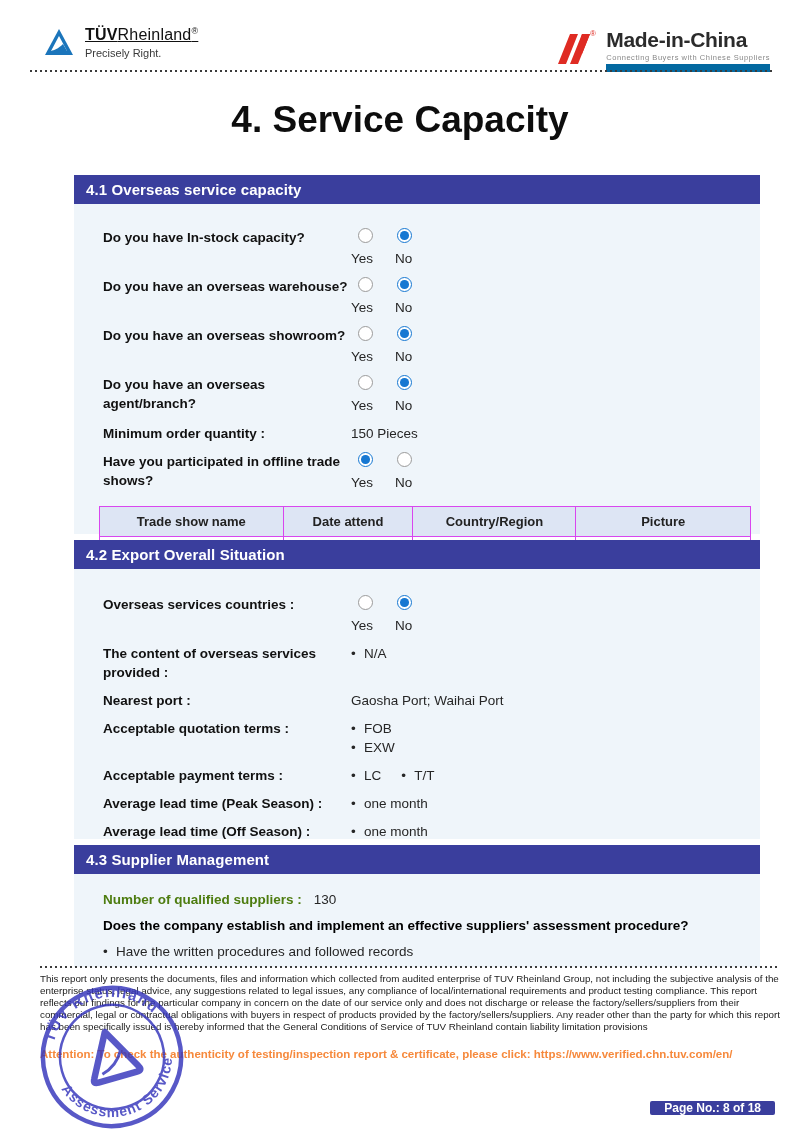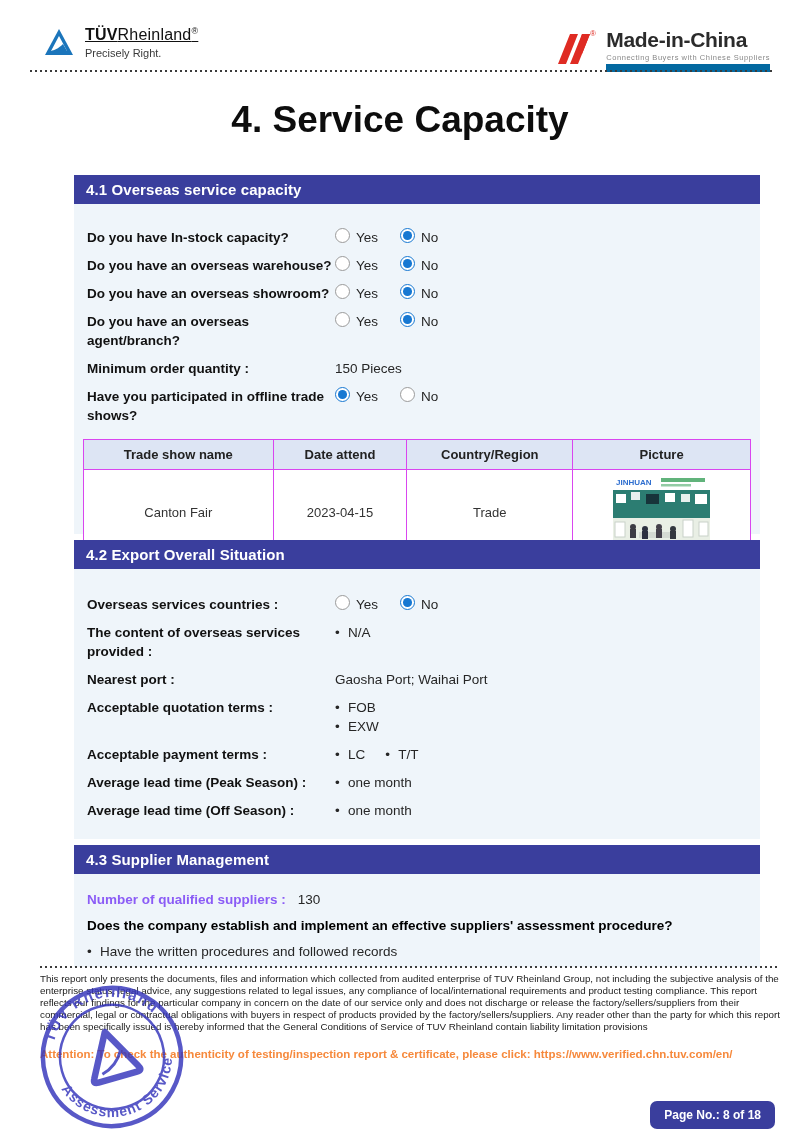--- a/index.html
+++ b/index.html
@@ -22,61 +22,61 @@
     background:repeating-linear-gradient(90deg,#3b3b3b 0 2px,transparent 2px 5px); }
   .dotted-top { top:70px; }
   .dotted-bottom { top:966px; left:40px; right:20px; }
   
   .page-title { position:absolute; top:99px; left:0; width:100%; text-align:center;
     font-size:37px; font-weight:bold; color:#0d0d0d; }
   
   .section { position:absolute; left:74px; width:686px; }
   .section-bar { height:29px; background:#3a3e9d; color:#fff; font-size:15px;
     font-weight:bold; line-height:29px; padding-left:12px; letter-spacing:.1px; }
-  .section-body { background:#eff5fa; }
+  .section-body { background:#eff5fa;padding-left:16px; }
   #s41 { top:175px; } #s41 .section-body { height:330px; padding-top:24px; }
   #s42 { top:540px; } #s42 .section-body { height:270px; padding-top:26px; }
   #s43 { top:845px; } #s43 .section-body { height:93px;  padding-top:16px; }
   .qrow { display:flex; margin:0 13px 9px 13px; align-items:flex-start; }
   .qlabel { width:248px; font-size:13.5px; font-weight:bold; color:#111; line-height:19px; }
   .qvalue { font-size:13.5px; color:#262626; line-height:19px; }
   .radio-group { display:flex; gap:22px; }
-  .radio-opt { display:flex; align-items:flex-start; gap:6px; }
+  .radio-opt { display:flex; align-items:flex-end; gap:6px;flex-direction:column; }
   .radio { width:15px; height:15px; border:1.6px solid #9b9b9b; border-radius:50%;
     background:#fff; position:relative; display:inline-block; }
   .radio.checked { border-color:#1778d2; }
   .radio.checked::after { content:""; position:absolute; left:2.2px; top:2.2px;
     right:2.2px; bottom:2.2px; background:#1778d2; border-radius:50%; }
   .bullet { position:relative; padding-left:13px; }
   .bullet::before { content:"•"; position:absolute; left:0; color:#262626; }
   .inline-bullets { display:flex; gap:20px; }
   .port-value { max-width:160px; }
   
   .ts-table { border-collapse:collapse; margin:14px 9px 0 9px; background:#fff;
     font-size:13px; }
   .ts-table th, .ts-table td { border:1px solid #d946ef; text-align:center; }
   .ts-table th { background:#dde5f4; height:30px; font-size:13px; font-weight:bold; color:#222; }
   .ts-table td { height:85px; color:#333; }
   .col-name { width:190px; } .col-date { width:134px; }
   .col-country { width:166px; } .col-pic { width:178px; }
   .booth { display:block; margin:0 auto; }
   
   .row-inline { display:flex; margin:0 13px 7px 13px; font-size:13.5px; line-height:19px; }
-  .row-inline .lbl { font-weight:bold; color:#8b5cf6; }
+  .row-inline .lbl { font-weight:bold; color:#4d7c0f; }
   .row-inline .val { margin-left:12px; color:#262626; }
   .full-question { margin:0 13px 7px 13px; font-size:13.5px; font-weight:bold; color:#000000; line-height:19px; }
   .answer-bullet { margin:0 13px 0 13px; font-size:13.5px; color:#262626; line-height:19px; }
   
   .disclaimer { position:absolute; top:973px; left:40px; width:742px;
     font-size:9.8px; line-height:11.9px; color:#222; }
   .attention { position:absolute; top:1048px; left:40px; width:742px;
     font-size:11.5px; font-weight:bold; color:#f6893c; }
   .stamp { position:absolute; left:36px; top:982px; opacity:.82; pointer-events:none; }
   .page-badge { position:absolute; right:25px; top:1101px; background:#3a3e9d;
-    color:#fff; font-size:12px; font-weight:bold; padding:7px 14px; border-radius:7px; }
+    color:#fff; font-size:12px; font-weight:bold; padding:0 14px; border-radius:2px; }
 </style>
 </head>
 <body>
 
 <div class="page">
 
   <div class="brand-tuv">
     <svg width="34" height="34" viewBox="0 0 34 34">
       <path d="M17 3 L31 29 L3 29 Z" fill="#1b75bb"></path>
       <path d="M17 10 L25 25 L9 25 Z" fill="#ffffff"></path>

